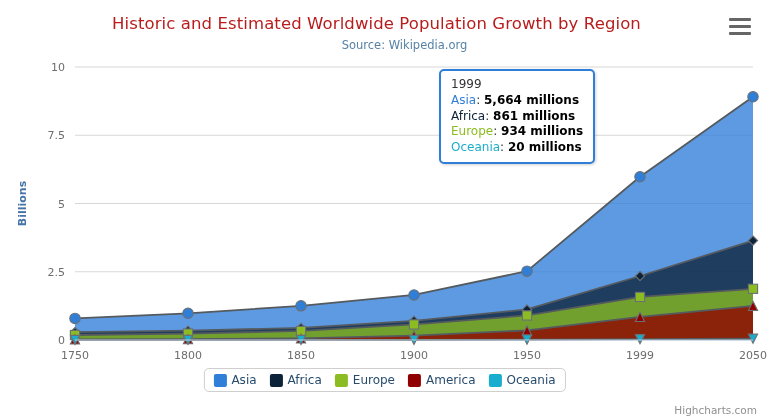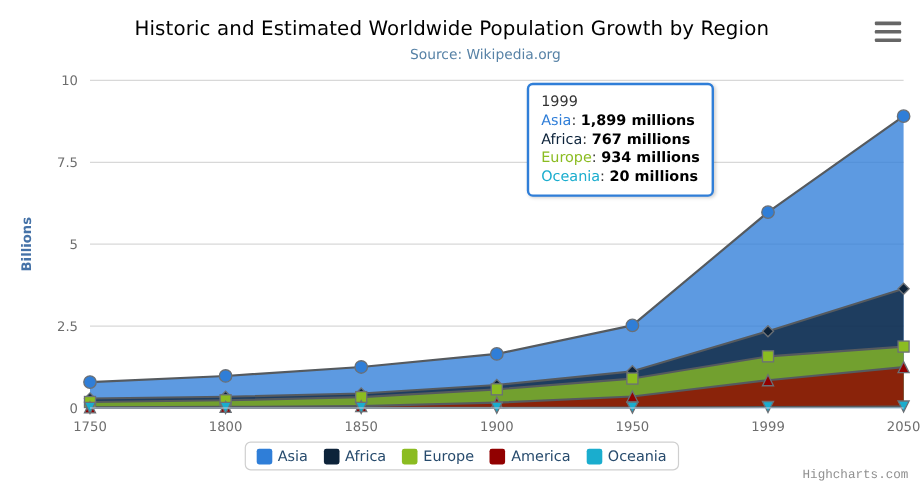--- a/index.html
+++ b/index.html
@@ -5,21 +5,21 @@
   html,body{margin:0;padding:0;}
   body{
     width:769px;height:416px;background:#ffffff;
     font-family:"DejaVu Sans",sans-serif;
     overflow:hidden;position:relative;
   }
   #chart-root{position:absolute;left:0;top:0;width:769px;height:416px;}
 
   .ttl{
     position:absolute;left:0;top:14px;width:753px;text-align:center;
-    font-size:16.5px;color:#000000;font-family:"DejaVu Sans",sans-serif;
+    font-size:16.5px;color:#b91c1c;font-family:"DejaVu Sans",sans-serif;
     letter-spacing:.1px;
   }
   .subttl{
     position:absolute;left:0;top:38px;width:769px;text-align:center;
     font-size:11.5px;color:#5782a6;padding-left:20px;
   }
 
   .menu-btn{
     position:absolute;right:18px;top:18px;width:22px;height:17px;
     display:flex;flex-direction:column;justify-content:space-between;cursor:pointer;
@@ -59,23 +59,22 @@
     background:#ffffff;border:2px solid #2f7ed8;border-radius:5px;
     padding:6px 10px 7px 10px;box-shadow:1px 1px 3px rgba(0,0,0,.18);
     min-width:130px;
   }
   .tt-head{font-size:12px;color:#333;margin-bottom:2px;}
   .tt-row{font-size:12px;color:#333;line-height:15.5px;white-space:nowrap;}
   .tt-row b{font-weight:bold;color:#000;}
   .tt-name{font-weight:normal;}
 
   .credit{
-    position:absolute;right:12px;bottom:14px;font-size:10.5px;color:#909090;
+    position:absolute;right:12px;bottom:0;font-size:10.5px;color:#909090;
     cursor:pointer;
-    font-family:Liberation Mono, monospace;
   }
 </style>
 </head>
 <body>
 
 <div id="chart-root">
 
   <div class="ttl">Historic and Estimated Worldwide Population Growth by Region</div>
   <div class="subttl">Source: Wikipedia.org</div>
 
@@ -171,21 +170,21 @@
       </div>
       <div class="leg-item">
         <span class="leg-sw" style="background: rgb(26, 173, 206);"></span>
         <span class="leg-tx">Oceania</span>
       </div>
     </div>
 
   <div class="tooltip">
     <div class="tt-head">1999</div>
     <div id="tt-rows">
-        <div class="tt-row"><span class="tt-name" style="color: rgb(47, 126, 216);">Asia</span>: <b>1,899 millions</b></div>
-        <div class="tt-row"><span class="tt-name" style="color: rgb(13, 35, 58);">Africa</span>: <b>767 millions</b></div>
+        <div class="tt-row"><span class="tt-name" style="color: rgb(47, 126, 216);">Asia</span>: <b>5,664 millions</b></div>
+        <div class="tt-row"><span class="tt-name" style="color: rgb(13, 35, 58);">Africa</span>: <b>861 millions</b></div>
         <div class="tt-row"><span class="tt-name" style="color: rgb(139, 188, 33);">Europe</span>: <b>934 millions</b></div>
         <div class="tt-row"><span class="tt-name" style="color: rgb(26, 173, 206);">Oceania</span>: <b>20 millions</b></div>
       </div>
   </div>
 
   <div class="credit">Highcharts.com</div>
 </div>
 
 </body></html>

